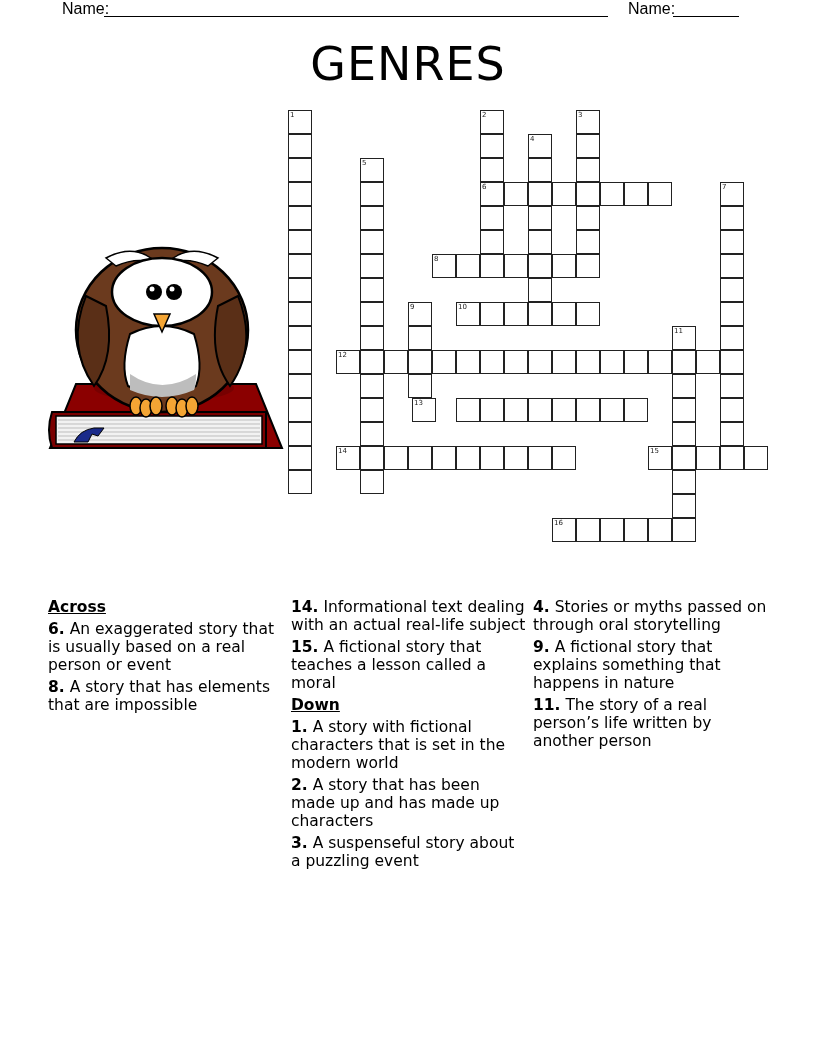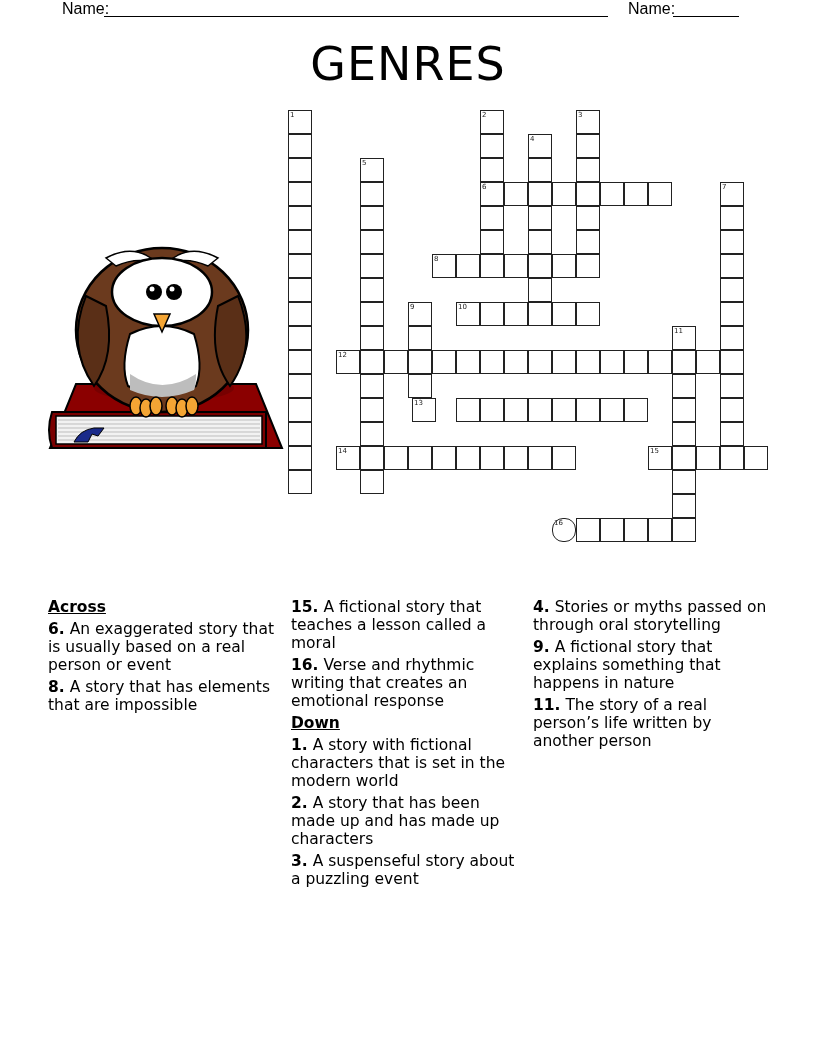--- a/index.html
+++ b/index.html
@@ -230,38 +230,38 @@
     <div class="cell" style="left: 456px; top: 446px;"></div>
     <div class="cell" style="left: 480px; top: 446px;"></div>
     <div class="cell" style="left: 504px; top: 446px;"></div>
     <div class="cell" style="left: 528px; top: 446px;"></div>
     <div class="cell" style="left: 552px; top: 446px;"></div>
     <div class="cell" style="left: 648px; top: 446px;">
       <span class="num">15</span>
     </div>
     <div class="cell" style="left: 696px; top: 446px;"></div>
     <div class="cell" style="left: 744px; top: 446px;"></div>
-    <div class="cell" style="left: 552px; top: 518px; border-radius: 11px;">
+    <div class="cell" style="left: 552px; top: 518px;">
       <span class="num">16</span>
     </div>
     <div class="cell" style="left: 576px; top: 518px;"></div>
     <div class="cell" style="left: 600px; top: 518px;"></div>
     <div class="cell" style="left: 624px; top: 518px;"></div>
     <div class="cell" style="left: 648px; top: 518px;"></div>
   </div>
 
 <div class="clues col1">
   <span class="heading">Across</span>
   <div class="clue"><span class="cn">6.</span> <span>An exaggerated story that is usually based on a real person or event</span></div>
   <div class="clue"><span class="cn">8.</span> <span>A story that has elements that are impossible</span></div>
 </div>
 
 <div class="clues col2">
+  <div class="clue"><span class="cn">14.</span> <span>Informational text dealing with an actual real-life subject</span></div>
   <div class="clue"><span class="cn">15.</span> <span>A fictional story that teaches a lesson called a moral</span></div>
-  <div class="clue"><span class="cn">16.</span> <span>Verse and rhythmic writing that creates an emotional response</span></div>
   <span class="heading">Down</span>
   <div class="clue"><span class="cn">1.</span> <span>A story with fictional characters that is set in the modern world</span></div>
   <div class="clue"><span class="cn">2.</span> <span>A story that has been made up and has made up characters</span></div>
   <div class="clue"><span class="cn">3.</span> <span>A suspenseful story about a puzzling event</span></div>
 </div>
 
 <div class="clues col3">
   <div class="clue"><span class="cn">4.</span> <span>Stories or myths passed on through oral storytelling</span></div>
   <div class="clue"><span class="cn">9.</span> <span>A fictional story that explains something that happens in nature</span></div>
   <div class="clue"><span class="cn">11.</span> <span>The story of a real person’s life written by another person</span></div>

